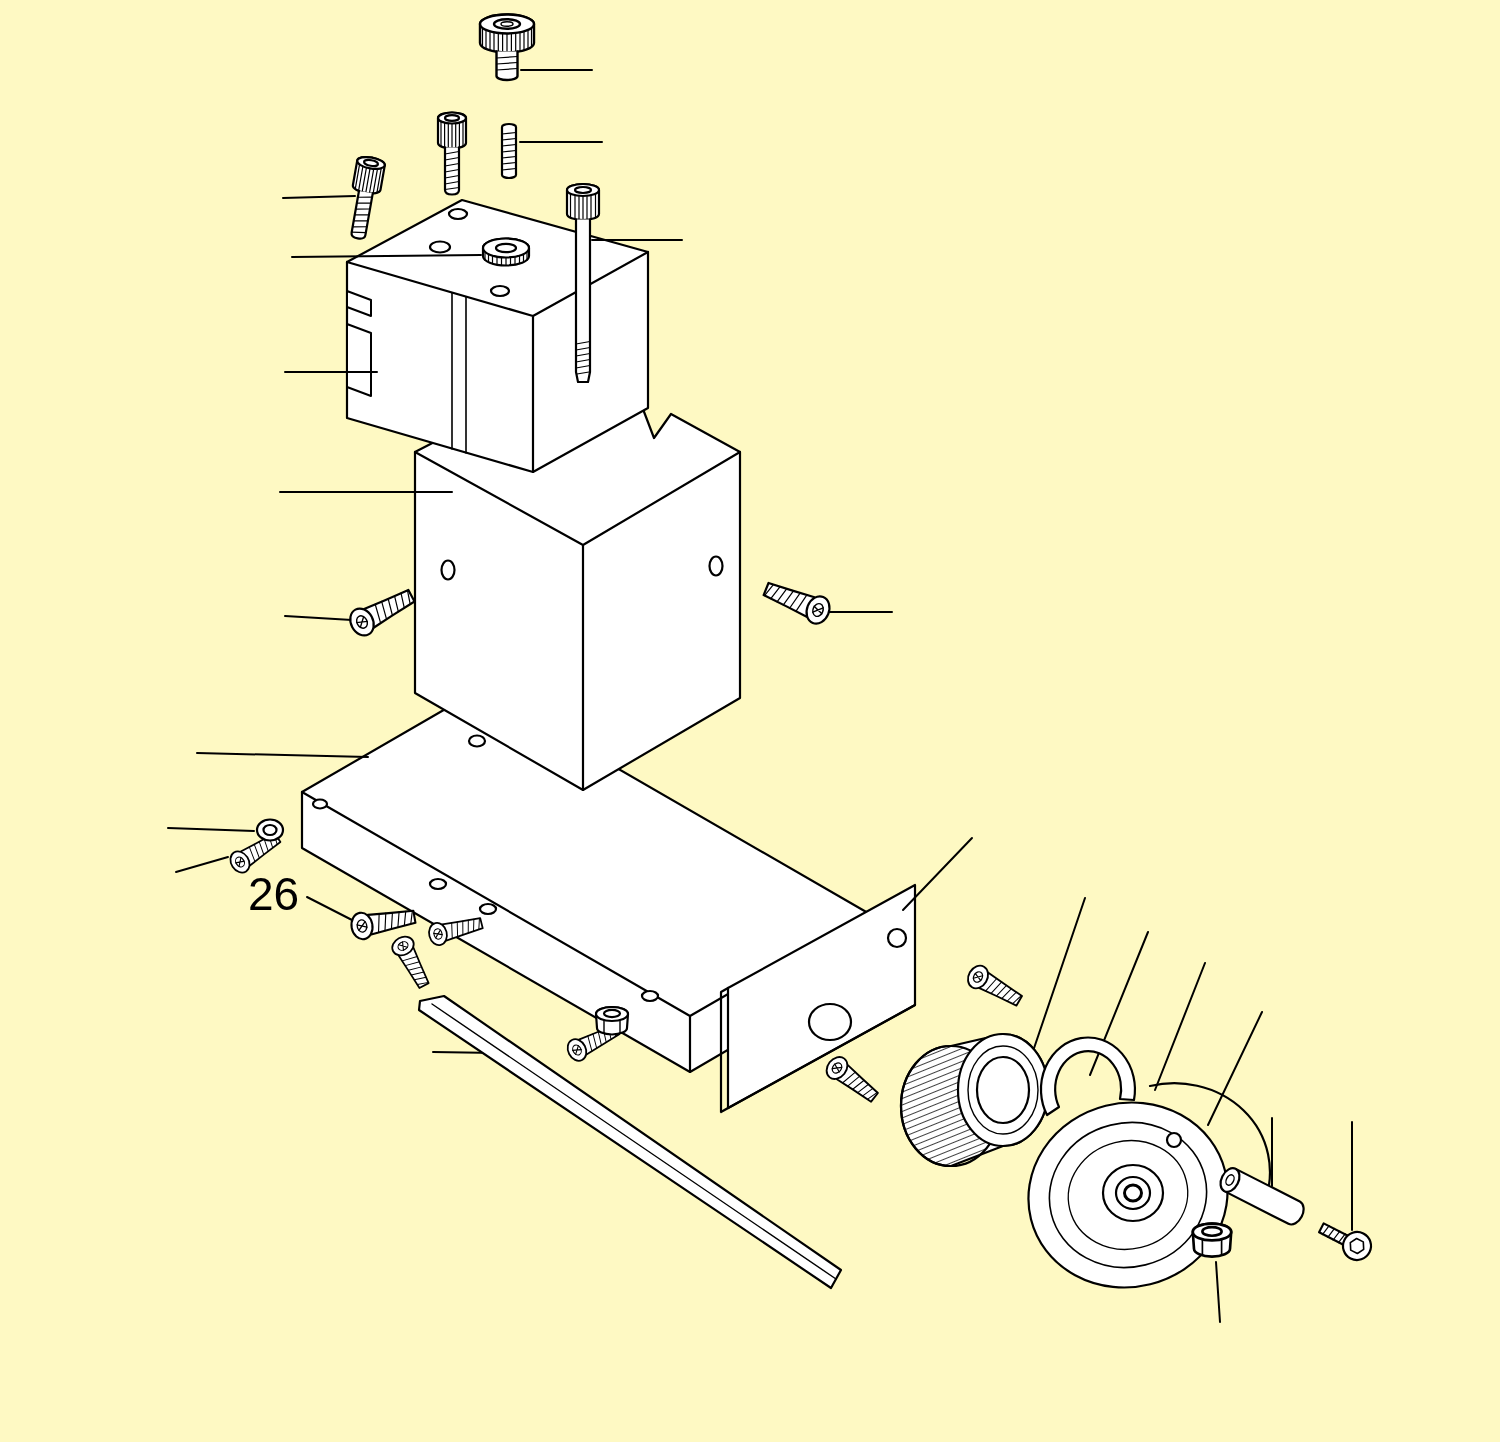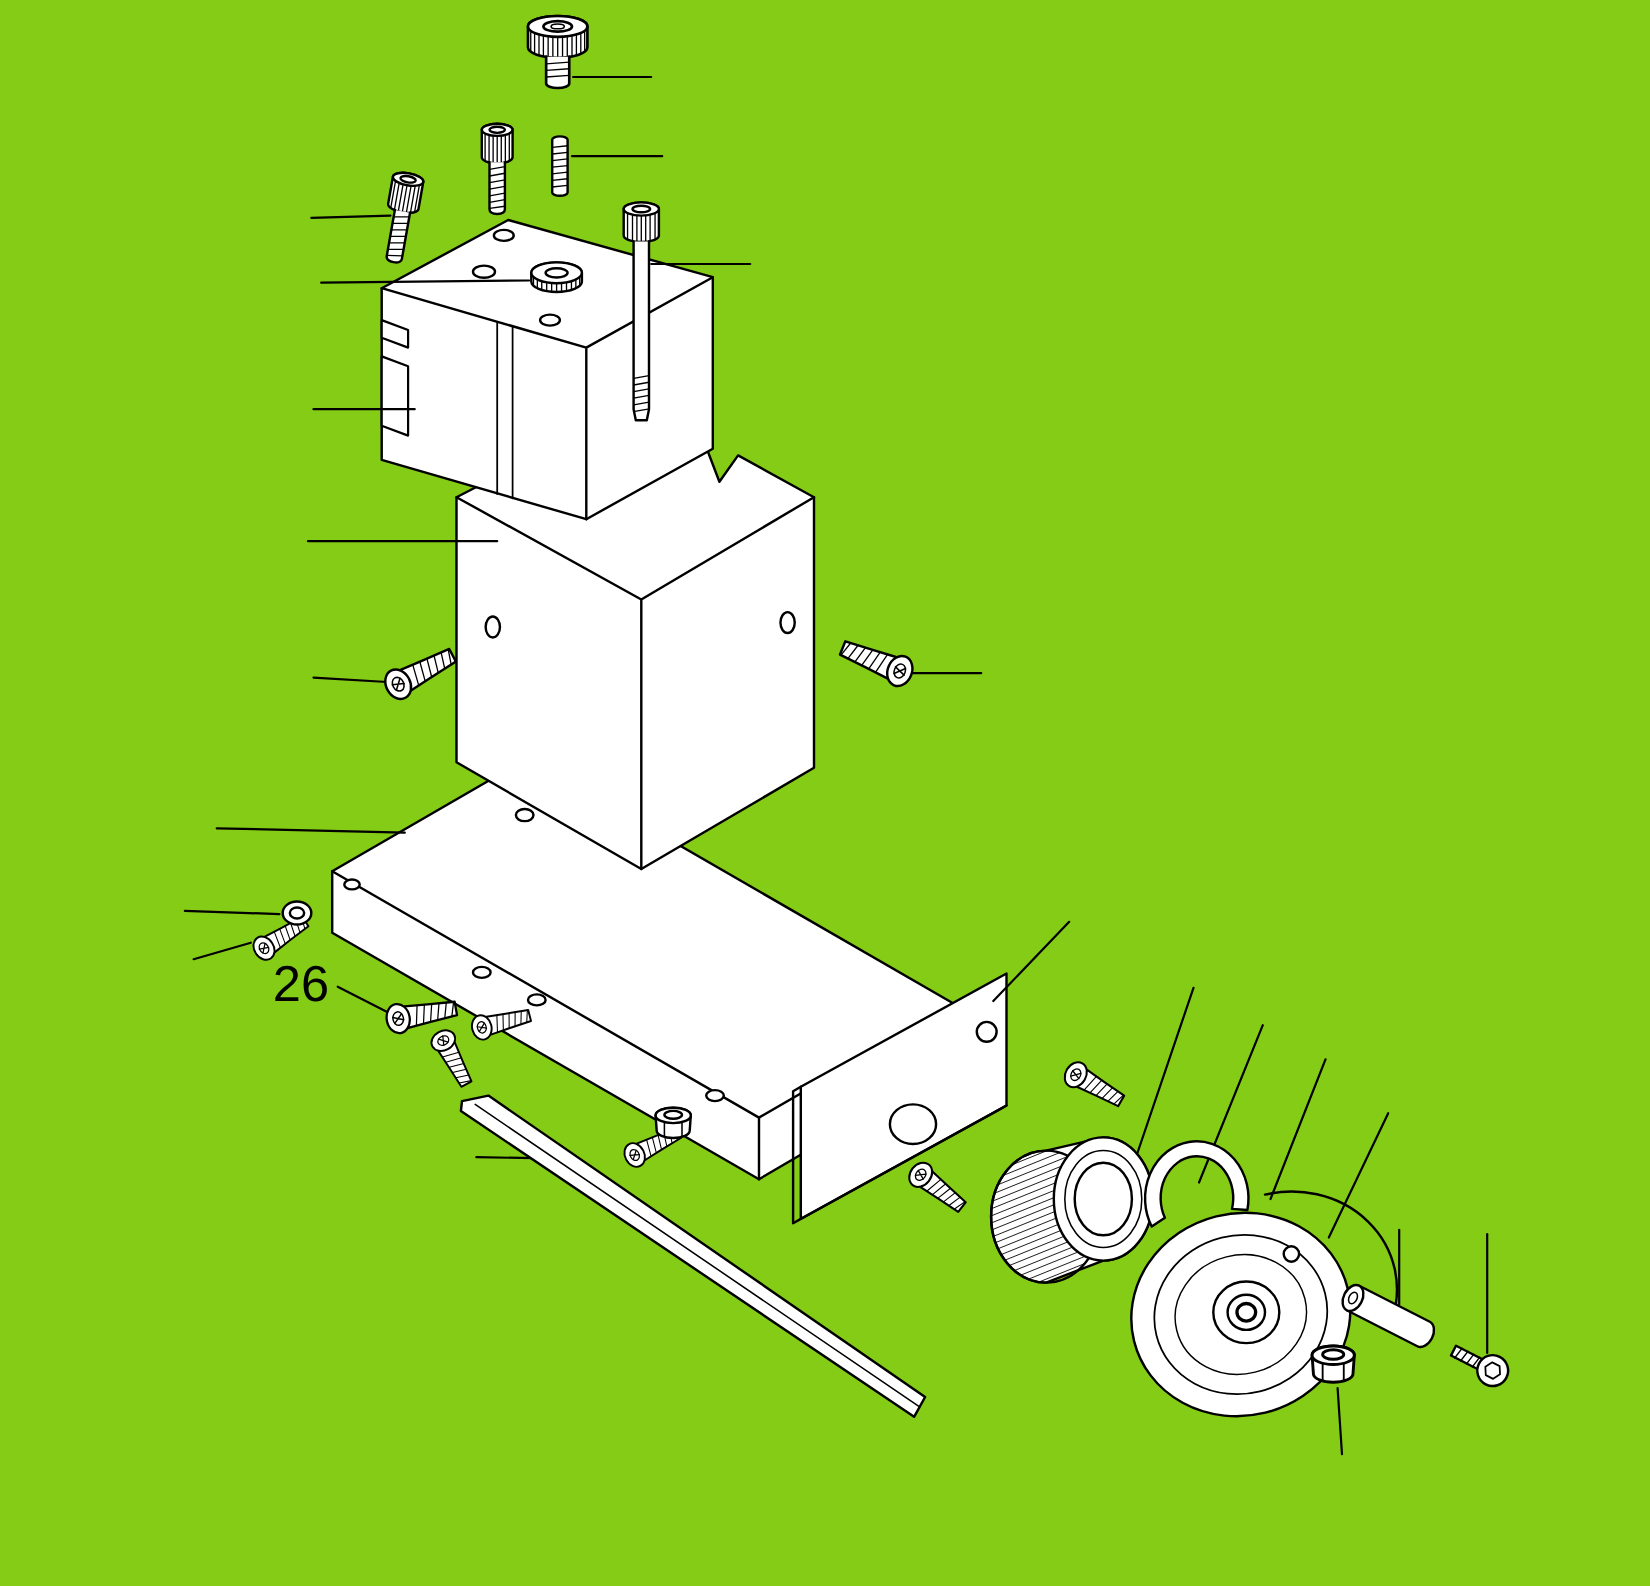--- a/index.html
+++ b/index.html
@@ -1,16 +1,16 @@
 <!DOCTYPE html>
 <html><head>
 <meta charset="utf-8">
 <style>
   html,body{margin:0;padding:0;background:#ffffff;}
-  .stage{position:relative;width:1500px;height:1442px;background:#84cc16;overflow:hidden;
+  .stage{position:relative;width:1500px;height:1442px;background:#fef9c3;overflow:hidden;
          font-family:"Liberation Sans",sans-serif;}
   svg{display:block;}
   text.callout{font-family:"Liberation Sans",sans-serif;font-size:46px;fill:#000;stroke:none;}
 </style>
 </head>
 <body>
 
 <div class="stage">
 <svg width="1500" height="1442" viewBox="0 0 1500 1442" xmlns="http://www.w3.org/2000/svg">
 

